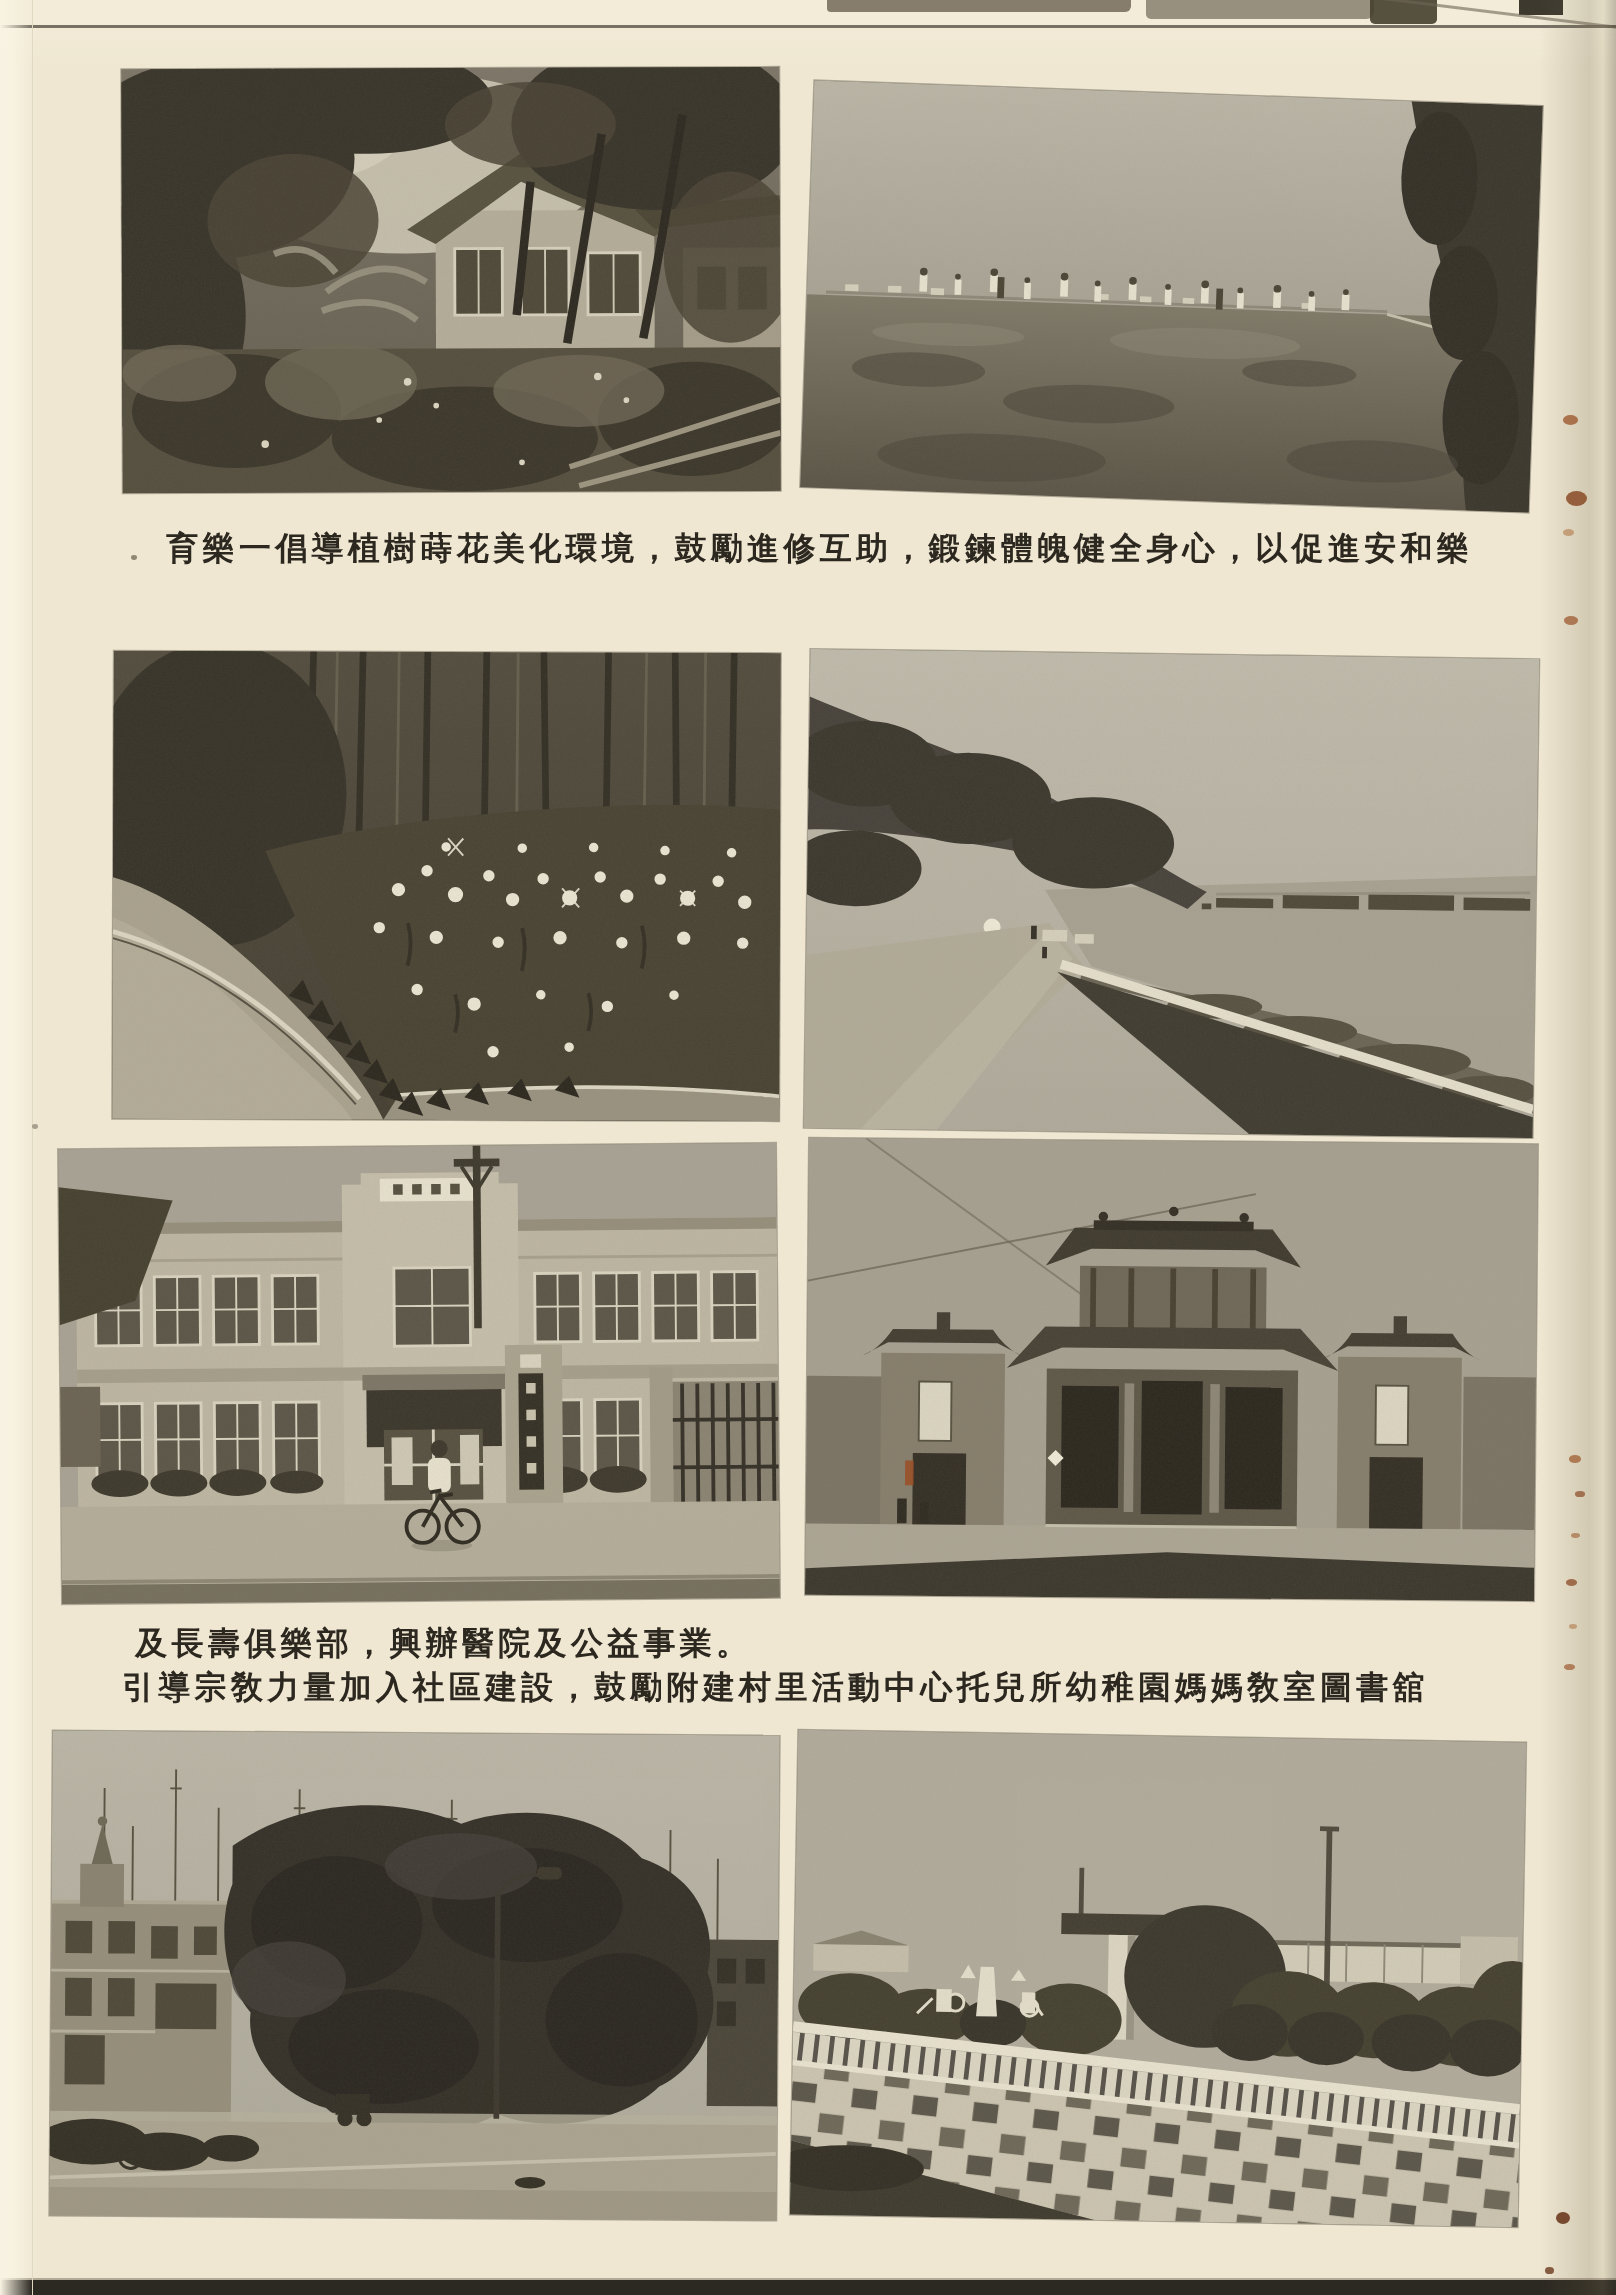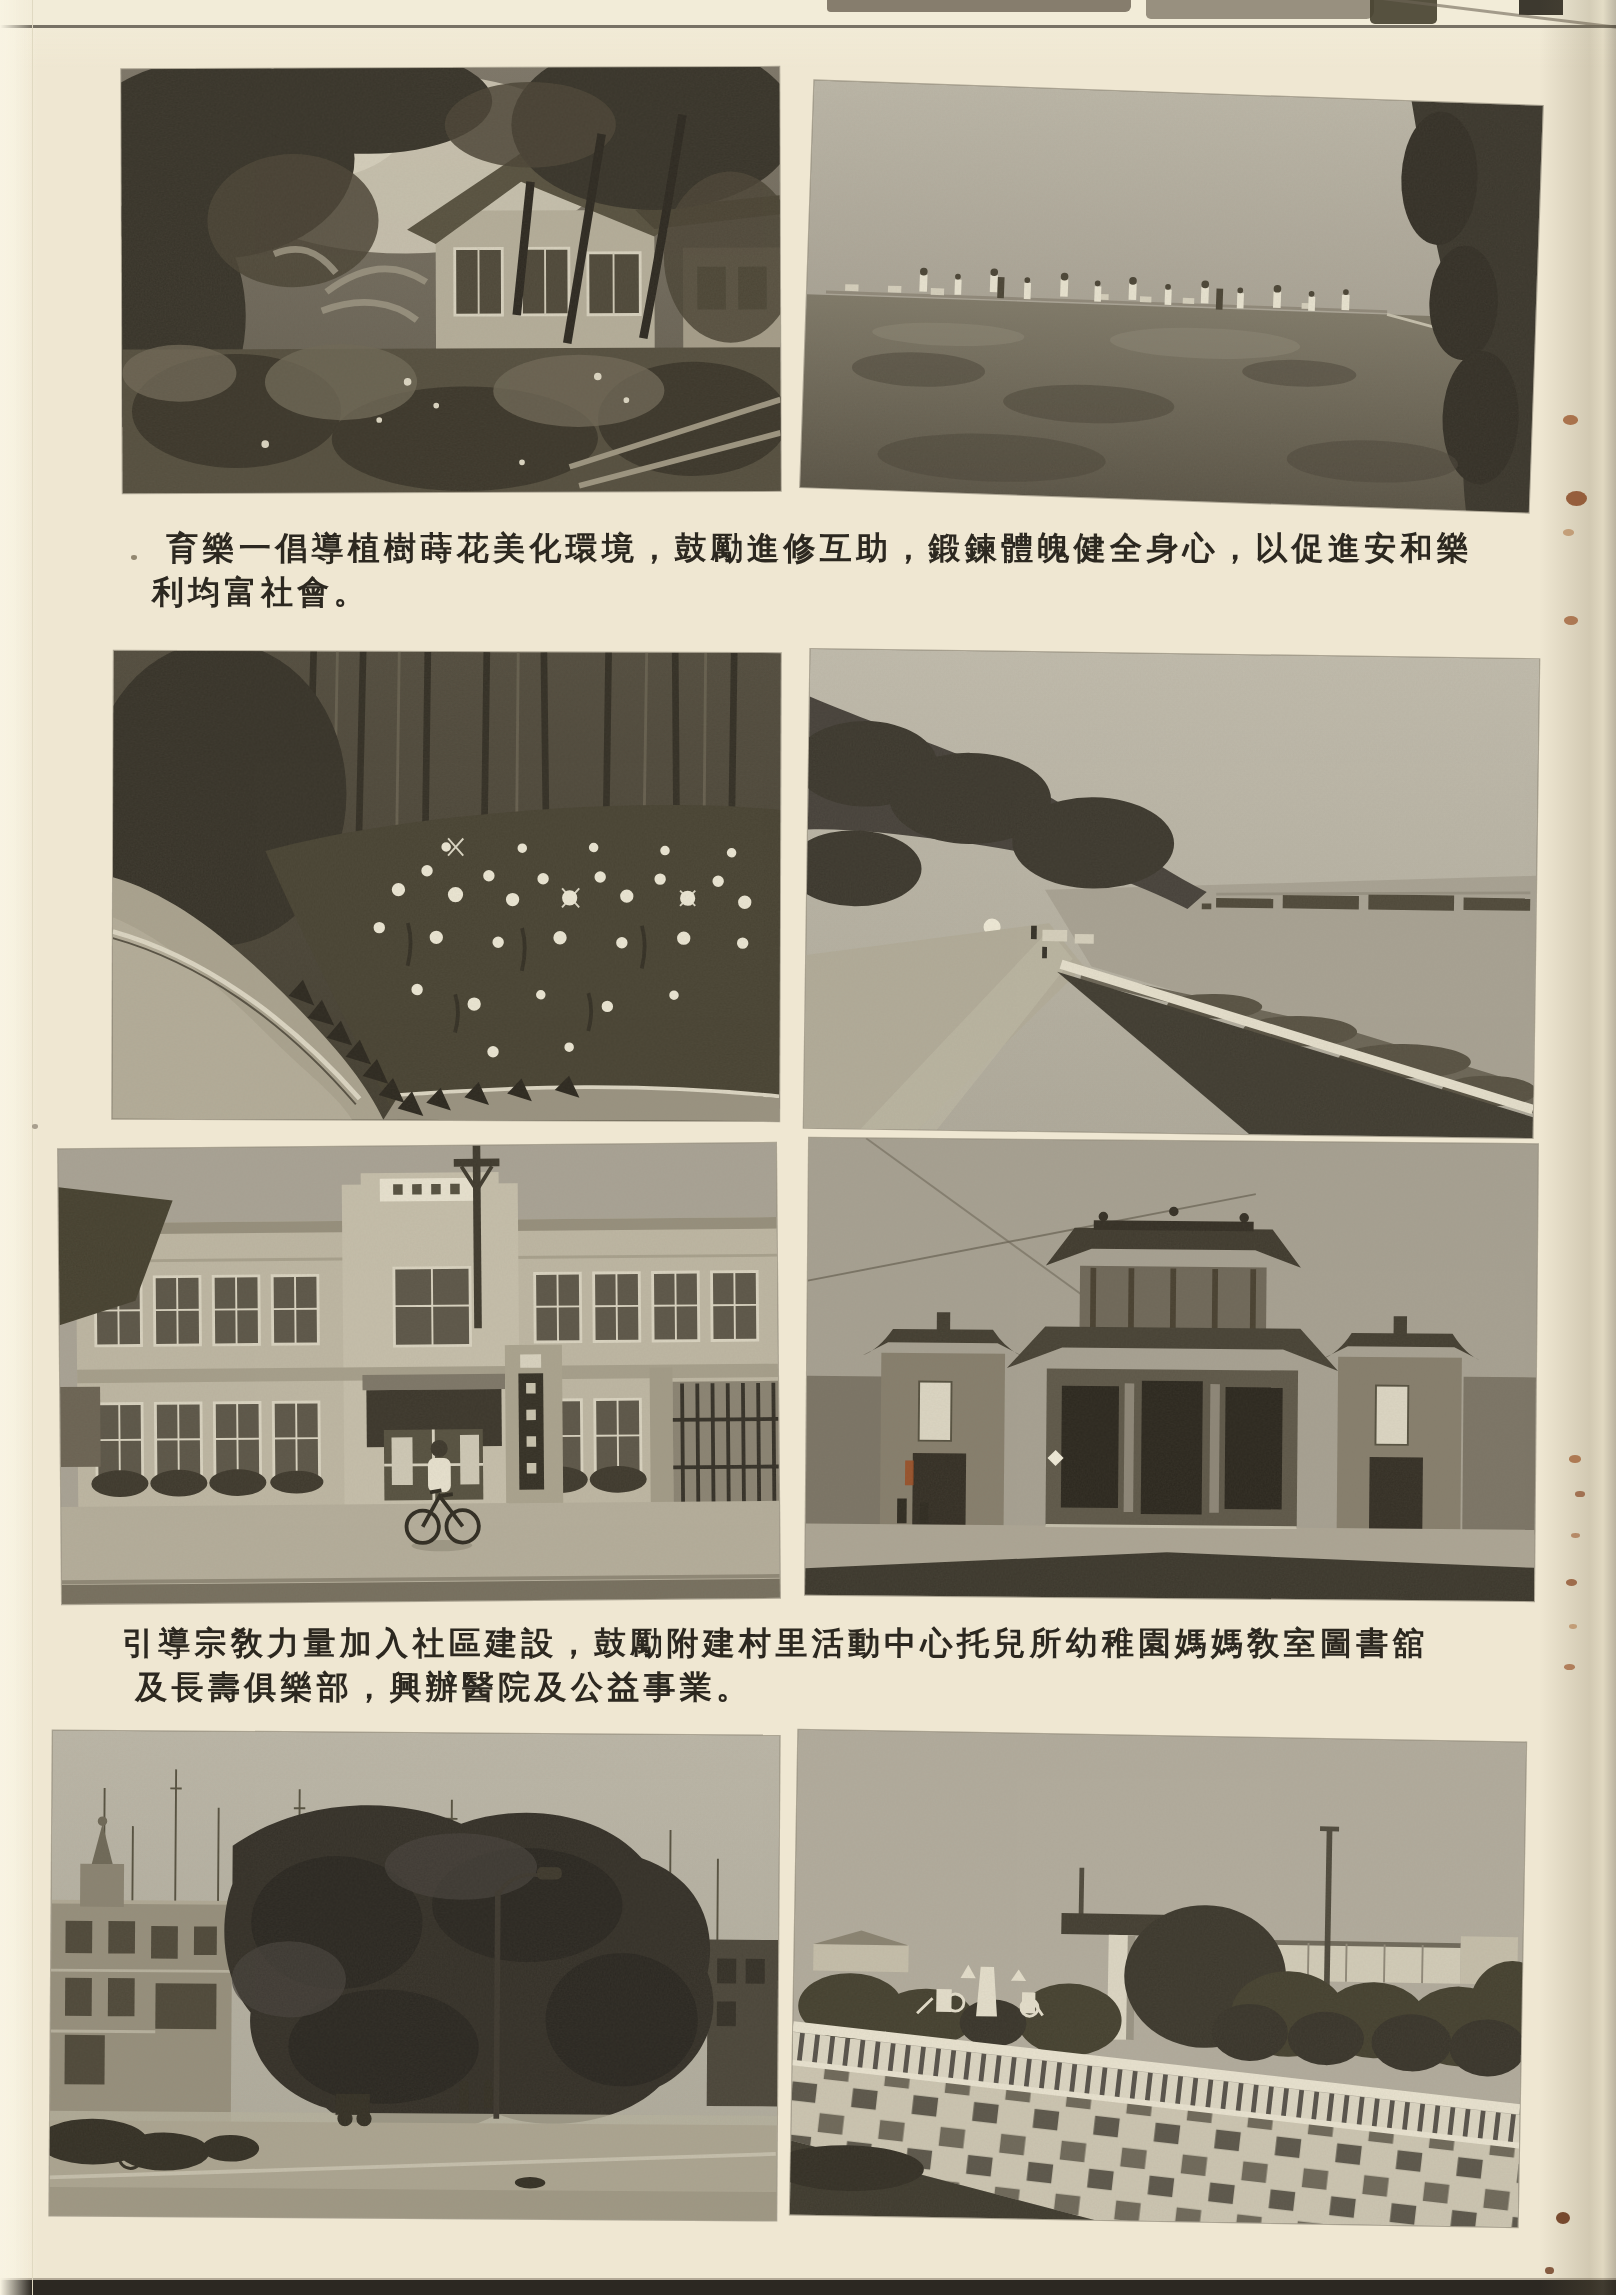--- a/index.html
+++ b/index.html
@@ -192,21 +192,20 @@
     <g fill="#8d8776" opacity=".5">
         <ellipse cx="420" cy="262" rx="100" ry="16"></ellipse>
         <ellipse cx="150" cy="262" rx="80" ry="12"></ellipse>
       </g>
     <rect width="766" height="428" filter="url(#n2)" opacity=".35"></rect>
   </svg>
 </div>
 
 <div class="caption" style="left:152px;top:529px;font-family:Liberation Mono, monospace;">
   <div class="ln" style="text-indent:14.3px;">育樂一倡導植樹蒔花美化環境，鼓勵進修互助，鍛鍊體魄健全身心，以促進安和樂</div>
-  <div class="ln">利均富社會。</div>
 </div>
 
 <div class="photo" style="left:113px;top:652px;width:667px;height:468px;transform:rotate(0.2deg);">
   <svg viewBox="0 0 701 492" preserveAspectRatio="none">
     <defs>
         <filter id="n3">
           <feTurbulence type="fractalNoise" baseFrequency="0.6" numOctaves="2" stitchTiles="stitch"></feTurbulence>
           <feColorMatrix type="matrix" values="0 0 0 0 0.30 0 0 0 0 0.27 0 0 0 0 0.21 0 0 0 0.4 0"></feColorMatrix>
         </filter>
       <linearGradient id="p3f" x1="0" y1="0" x2="0" y2="1">
@@ -511,22 +510,22 @@
         <rect x="96" y="378" width="10" height="26"></rect>
         <rect x="120" y="382" width="9" height="22"></rect>
       </g>
     <rect x="104" y="338" width="9" height="26" fill="#9b4a20" opacity=".85"></rect>
     <rect x="256" y="328" width="12" height="12" fill="#f1ecd9" transform="rotate(45 262 334)"></rect>
     <rect width="766" height="480" filter="url(#n6)" opacity=".35"></rect>
   </svg>
 </div>
 
 <div class="caption" style="left:122px;top:1621px;">
+  <div class="ln" style="text-indent:13.3px;">及長壽俱樂部，興辦醫院及公益事業。</div>
   <div class="ln">引導宗敎力量加入社區建設，鼓勵附建村里活動中心托兒所幼稚園媽媽敎室圖書舘</div>
-  <div class="ln" style="text-indent:13.3px;">及長壽俱樂部，興辦醫院及公益事業。</div>
 </div>
 
 <div class="photo" style="left:51px;top:1733px;width:727px;height:485px;transform:rotate(0.4deg);">
   <svg viewBox="0 0 764 510" preserveAspectRatio="none">
     <defs>
         <filter id="n7">
           <feTurbulence type="fractalNoise" baseFrequency="0.6" numOctaves="2" stitchTiles="stitch"></feTurbulence>
           <feColorMatrix type="matrix" values="0 0 0 0 0.30 0 0 0 0 0.27 0 0 0 0 0.21 0 0 0 0.4 0"></feColorMatrix>
         </filter>
       <linearGradient id="p7s" x1="0" y1="0" x2="0" y2="1">

